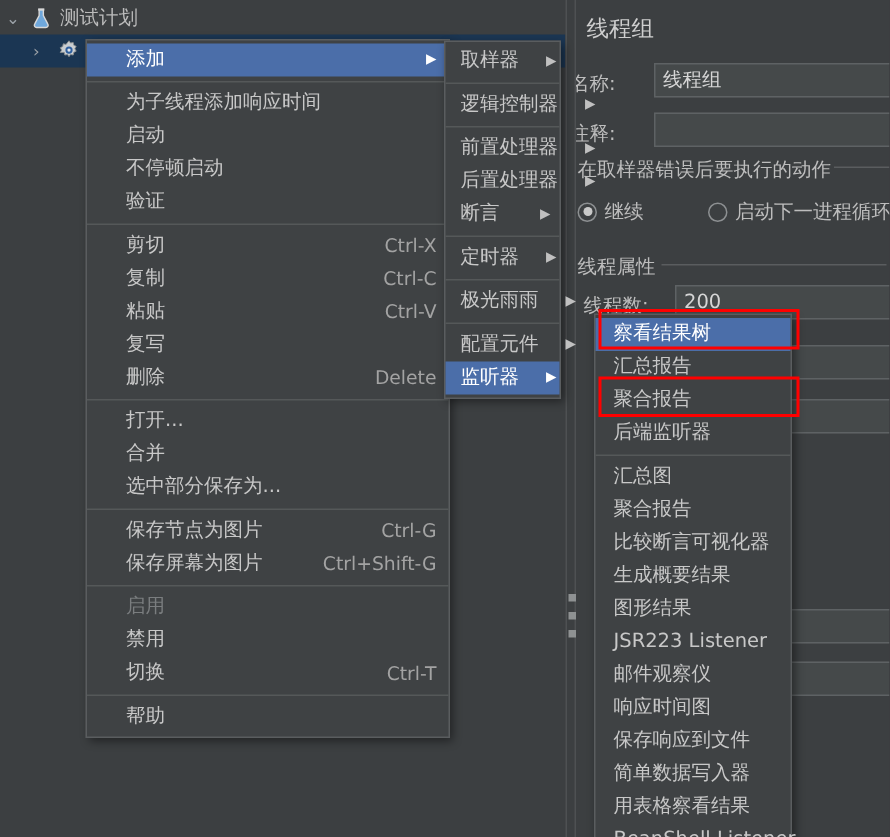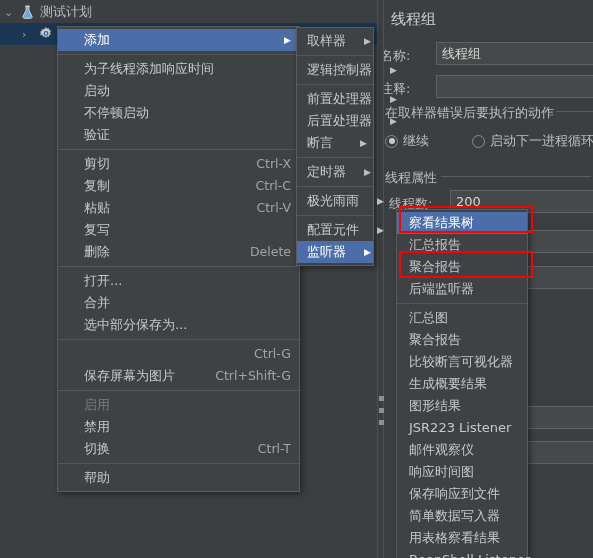--- a/index.html
+++ b/index.html
@@ -244,20 +244,21 @@
         <span class="label">打开...</span>
       </div>
       <div class="mi">
         <span class="label">合并</span>
       </div>
       <div class="mi">
         <span class="label">选中部分保存为...</span>
       </div>
       <div class="sep"></div>
       <div class="mi">
+        <span class="label">保存节点为图片</span>
         <span class="accel">Ctrl-G</span>
       </div>
       <div class="mi">
         <span class="label">保存屏幕为图片</span>
         <span class="accel">Ctrl+Shift-G</span>
       </div>
       <div class="sep"></div>
       <div class="mi disabled">
         <span class="label">启用</span>
       </div>

